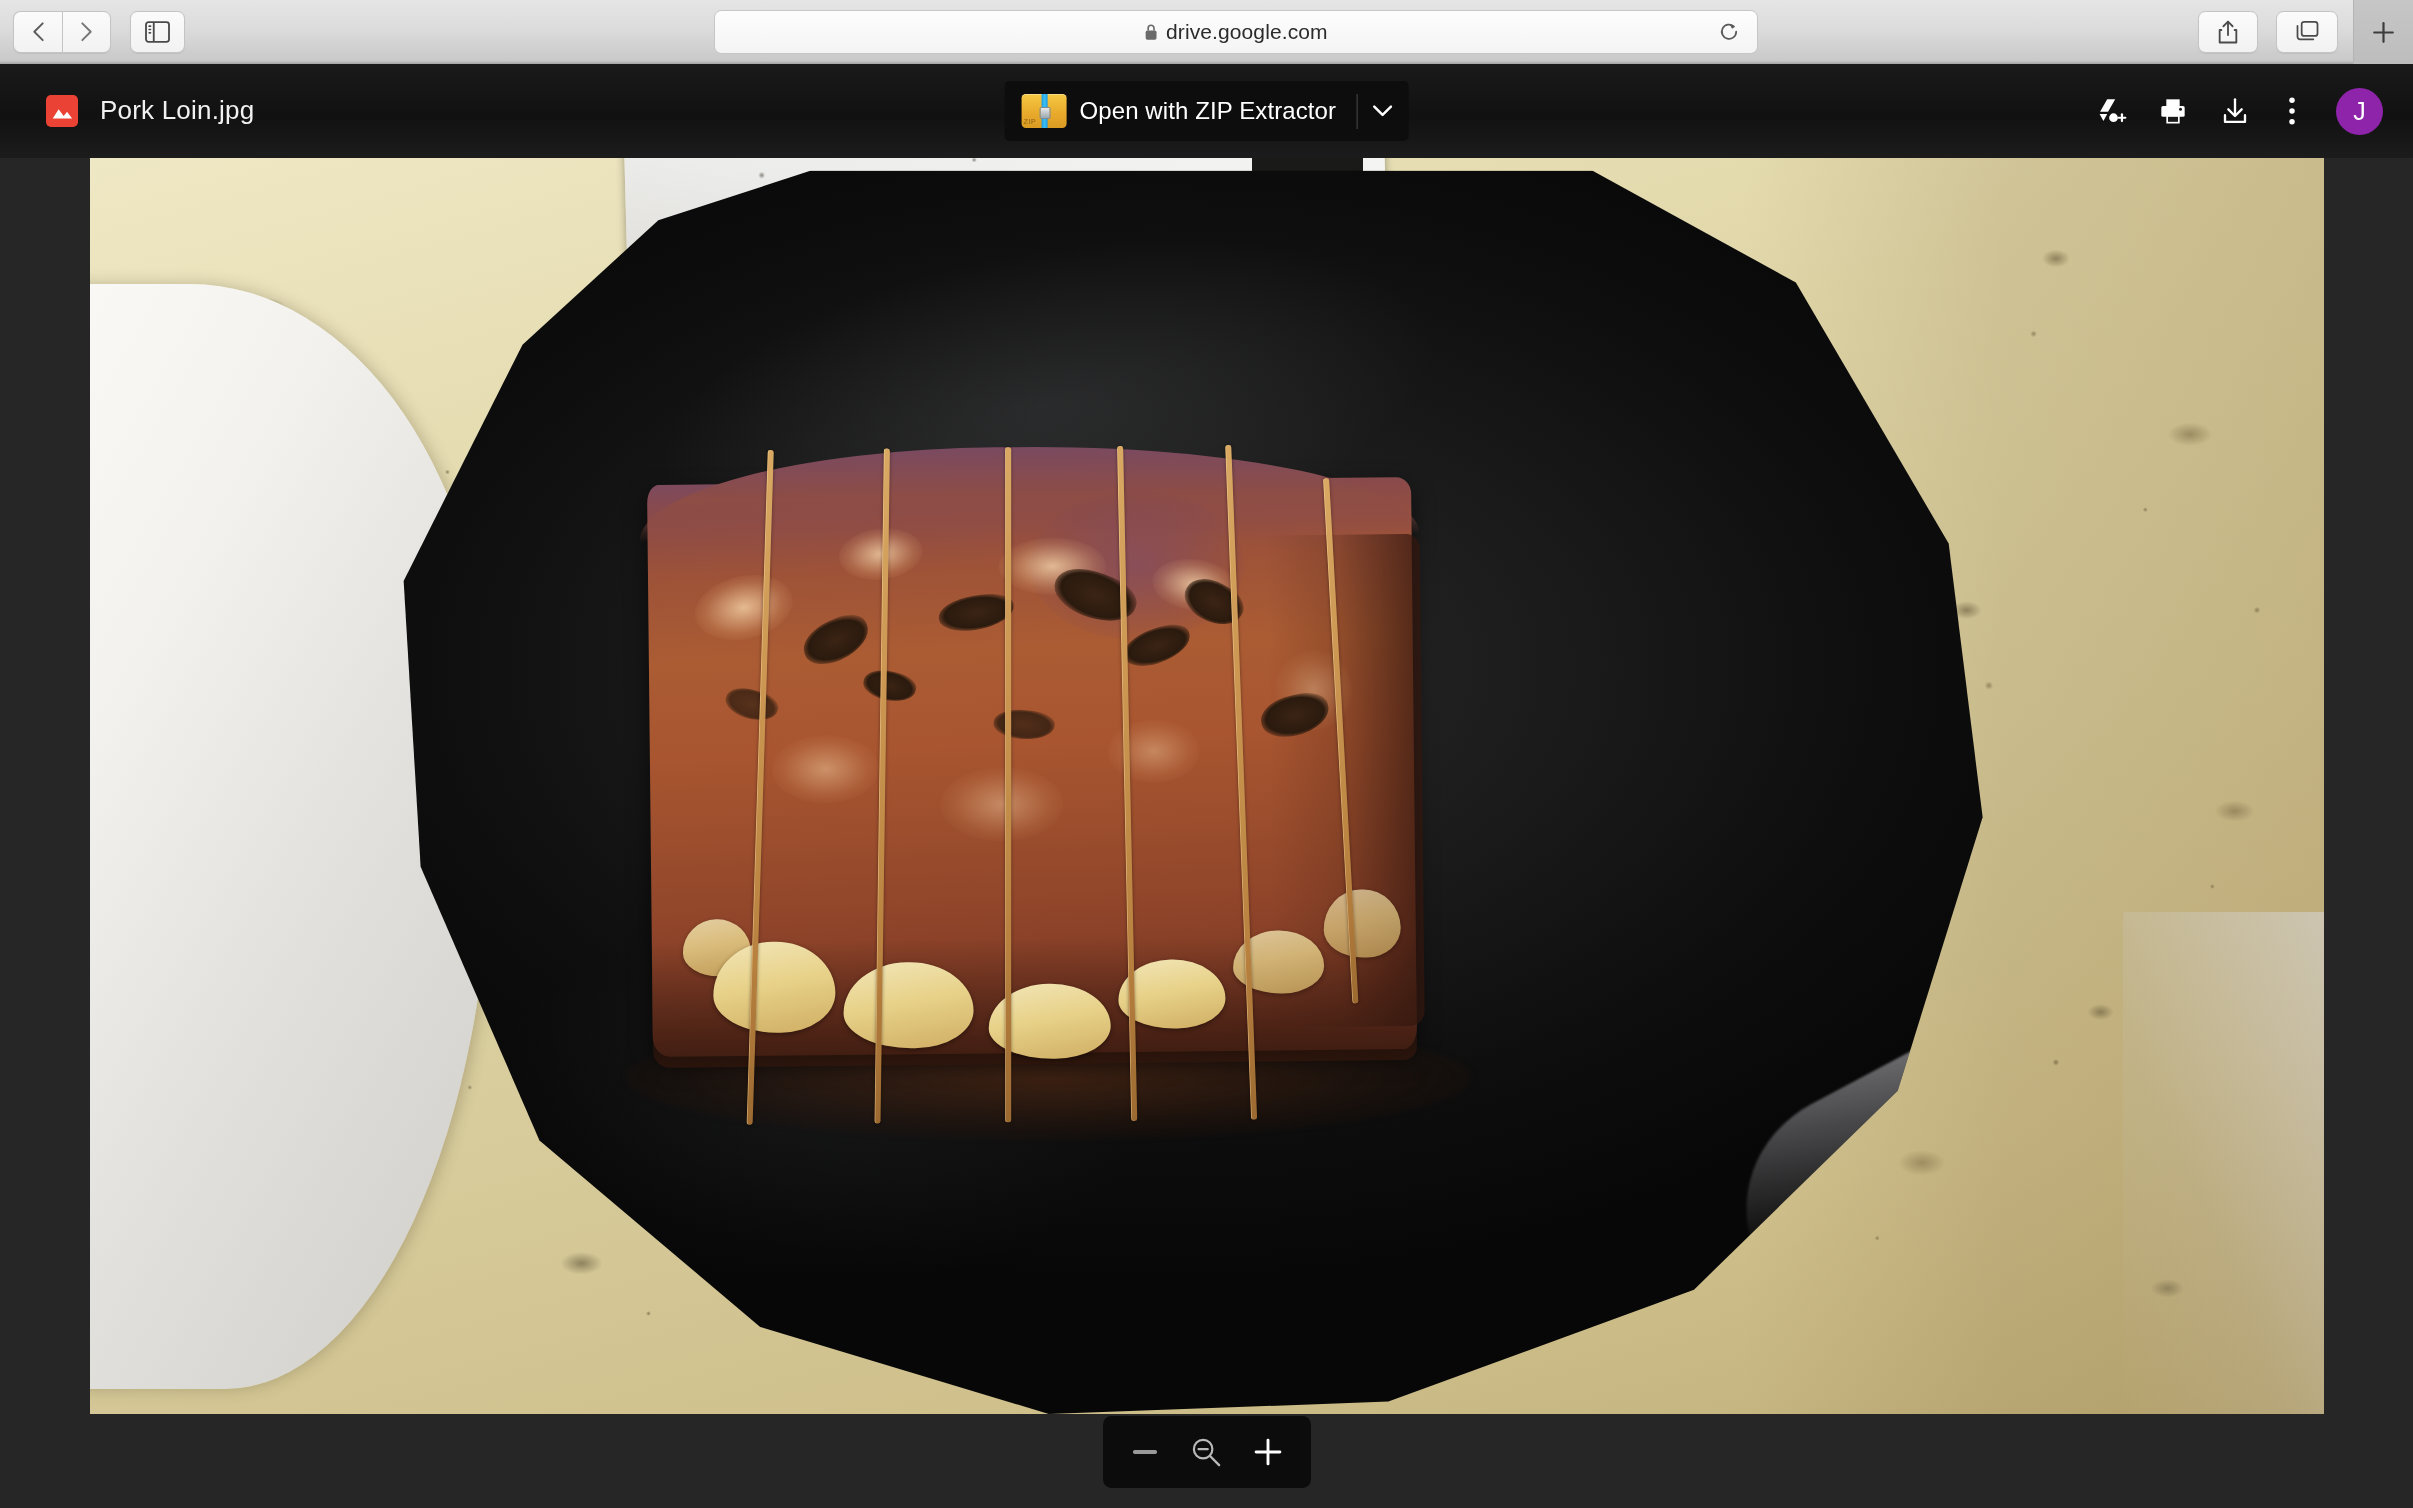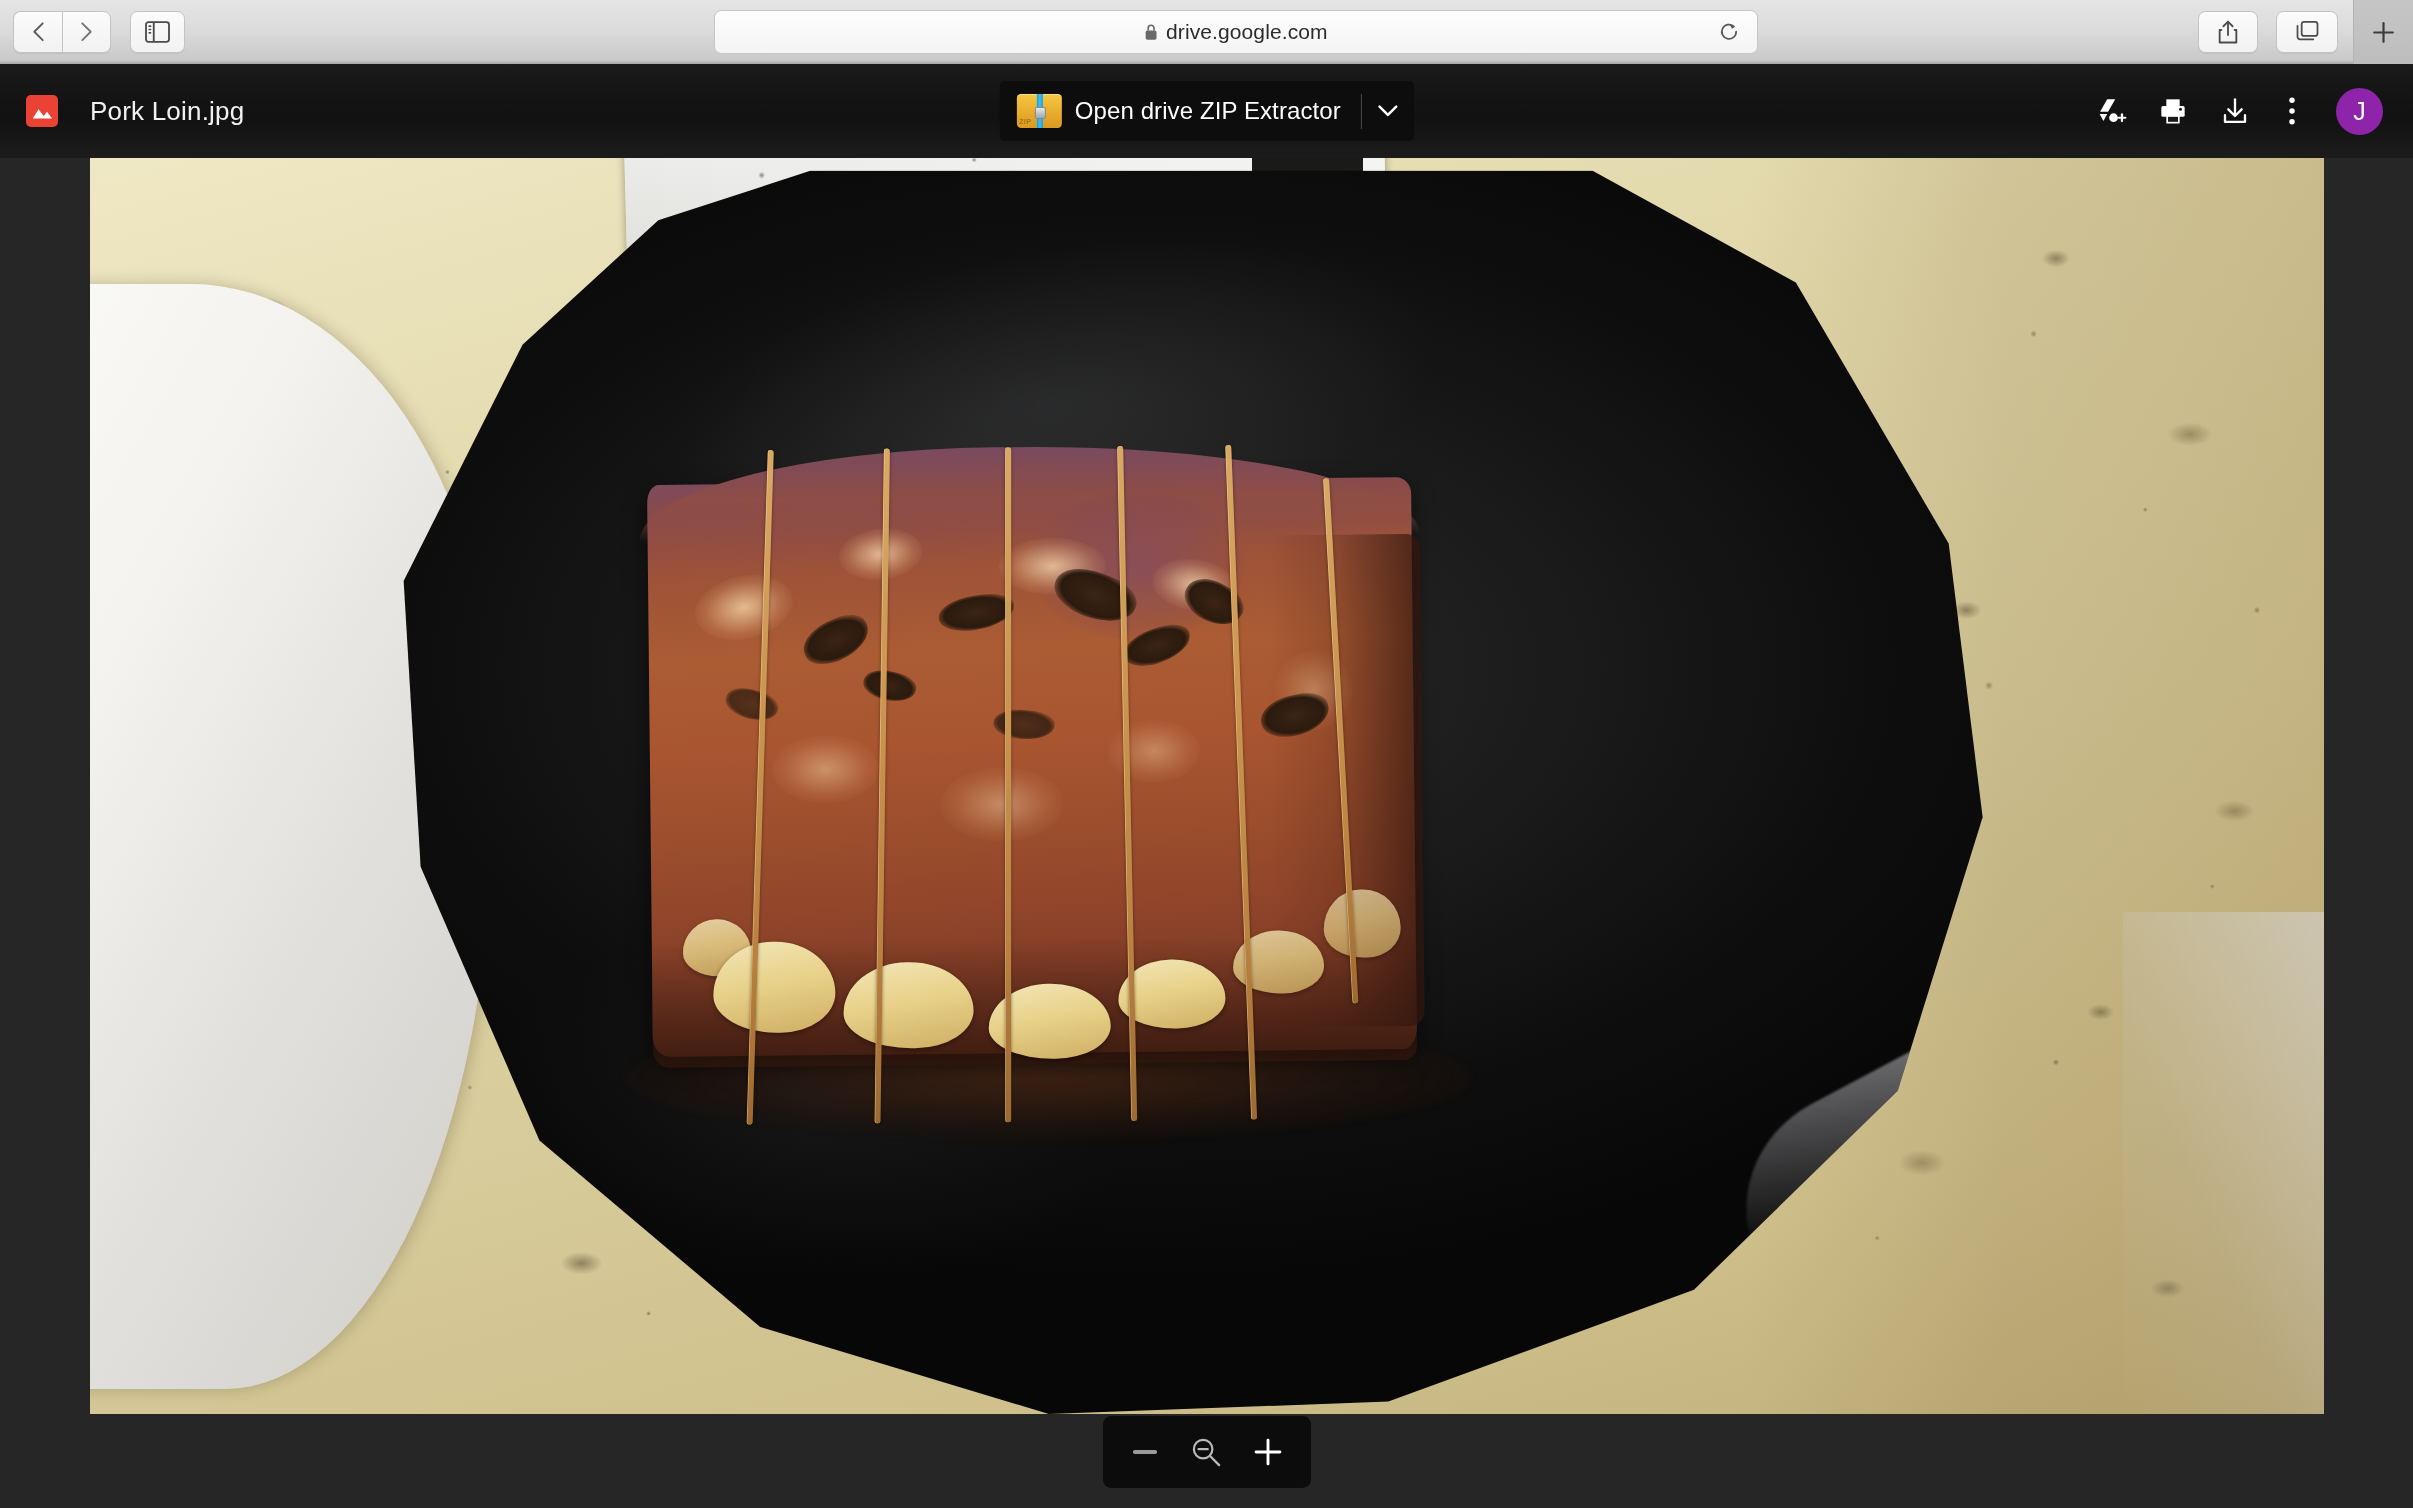--- a/index.html
+++ b/index.html
@@ -66,22 +66,22 @@
   }
 
   
   .drive-header {
     position: absolute; top: 64px; left: 0;
     width: 2413px; height: 94px;
     background: linear-gradient(to bottom, #1a1a1a 0%, #111111 55%, #1c1c1c 100%);
     display: flex; align-items: center;
   }
   .file-title-group {
-    display: flex; align-items: center; gap: 32px;
-    margin-left: 26px;
+    display: flex; gap: 22px;
+    margin-left: 46px;
   }
   .file-type-icon {
     width: 32px; height: 32px; border-radius: 5px;
     background: #ea4335;
     display: flex; align-items: flex-end; justify-content: center;
     overflow: hidden; position: relative;
   }
   .file-title {
     font-size: 26px; color: #f1f1f1; font-weight: 400;
     letter-spacing: 0.2px; white-space: nowrap;
@@ -501,21 +501,21 @@
       </svg>
     </div>
     <span class="file-title">Pork Loin.jpg</span>
   </div>
 
   <div class="open-with-btn">
     <div class="zip-icon">
       <div class="zip-pull"></div>
       <span class="zip-label">ZIP</span>
     </div>
-    <span class="open-with-text">Open drive ZIP Extractor</span>
+    <span class="open-with-text">Open with ZIP Extractor</span>
     <div class="open-with-divider"></div>
     <div class="open-with-caret">
       <svg width="20" height="13.4" viewBox="0 0 24 16">
         <path d="M2 3 L12 13 L22 3" fill="none" stroke="#ffffff" stroke-width="3" stroke-linecap="round" stroke-linejoin="round"></path>
       </svg>
     </div>
   </div>
 
   <div class="header-actions">
     <div class="hdr-icon-btn">

